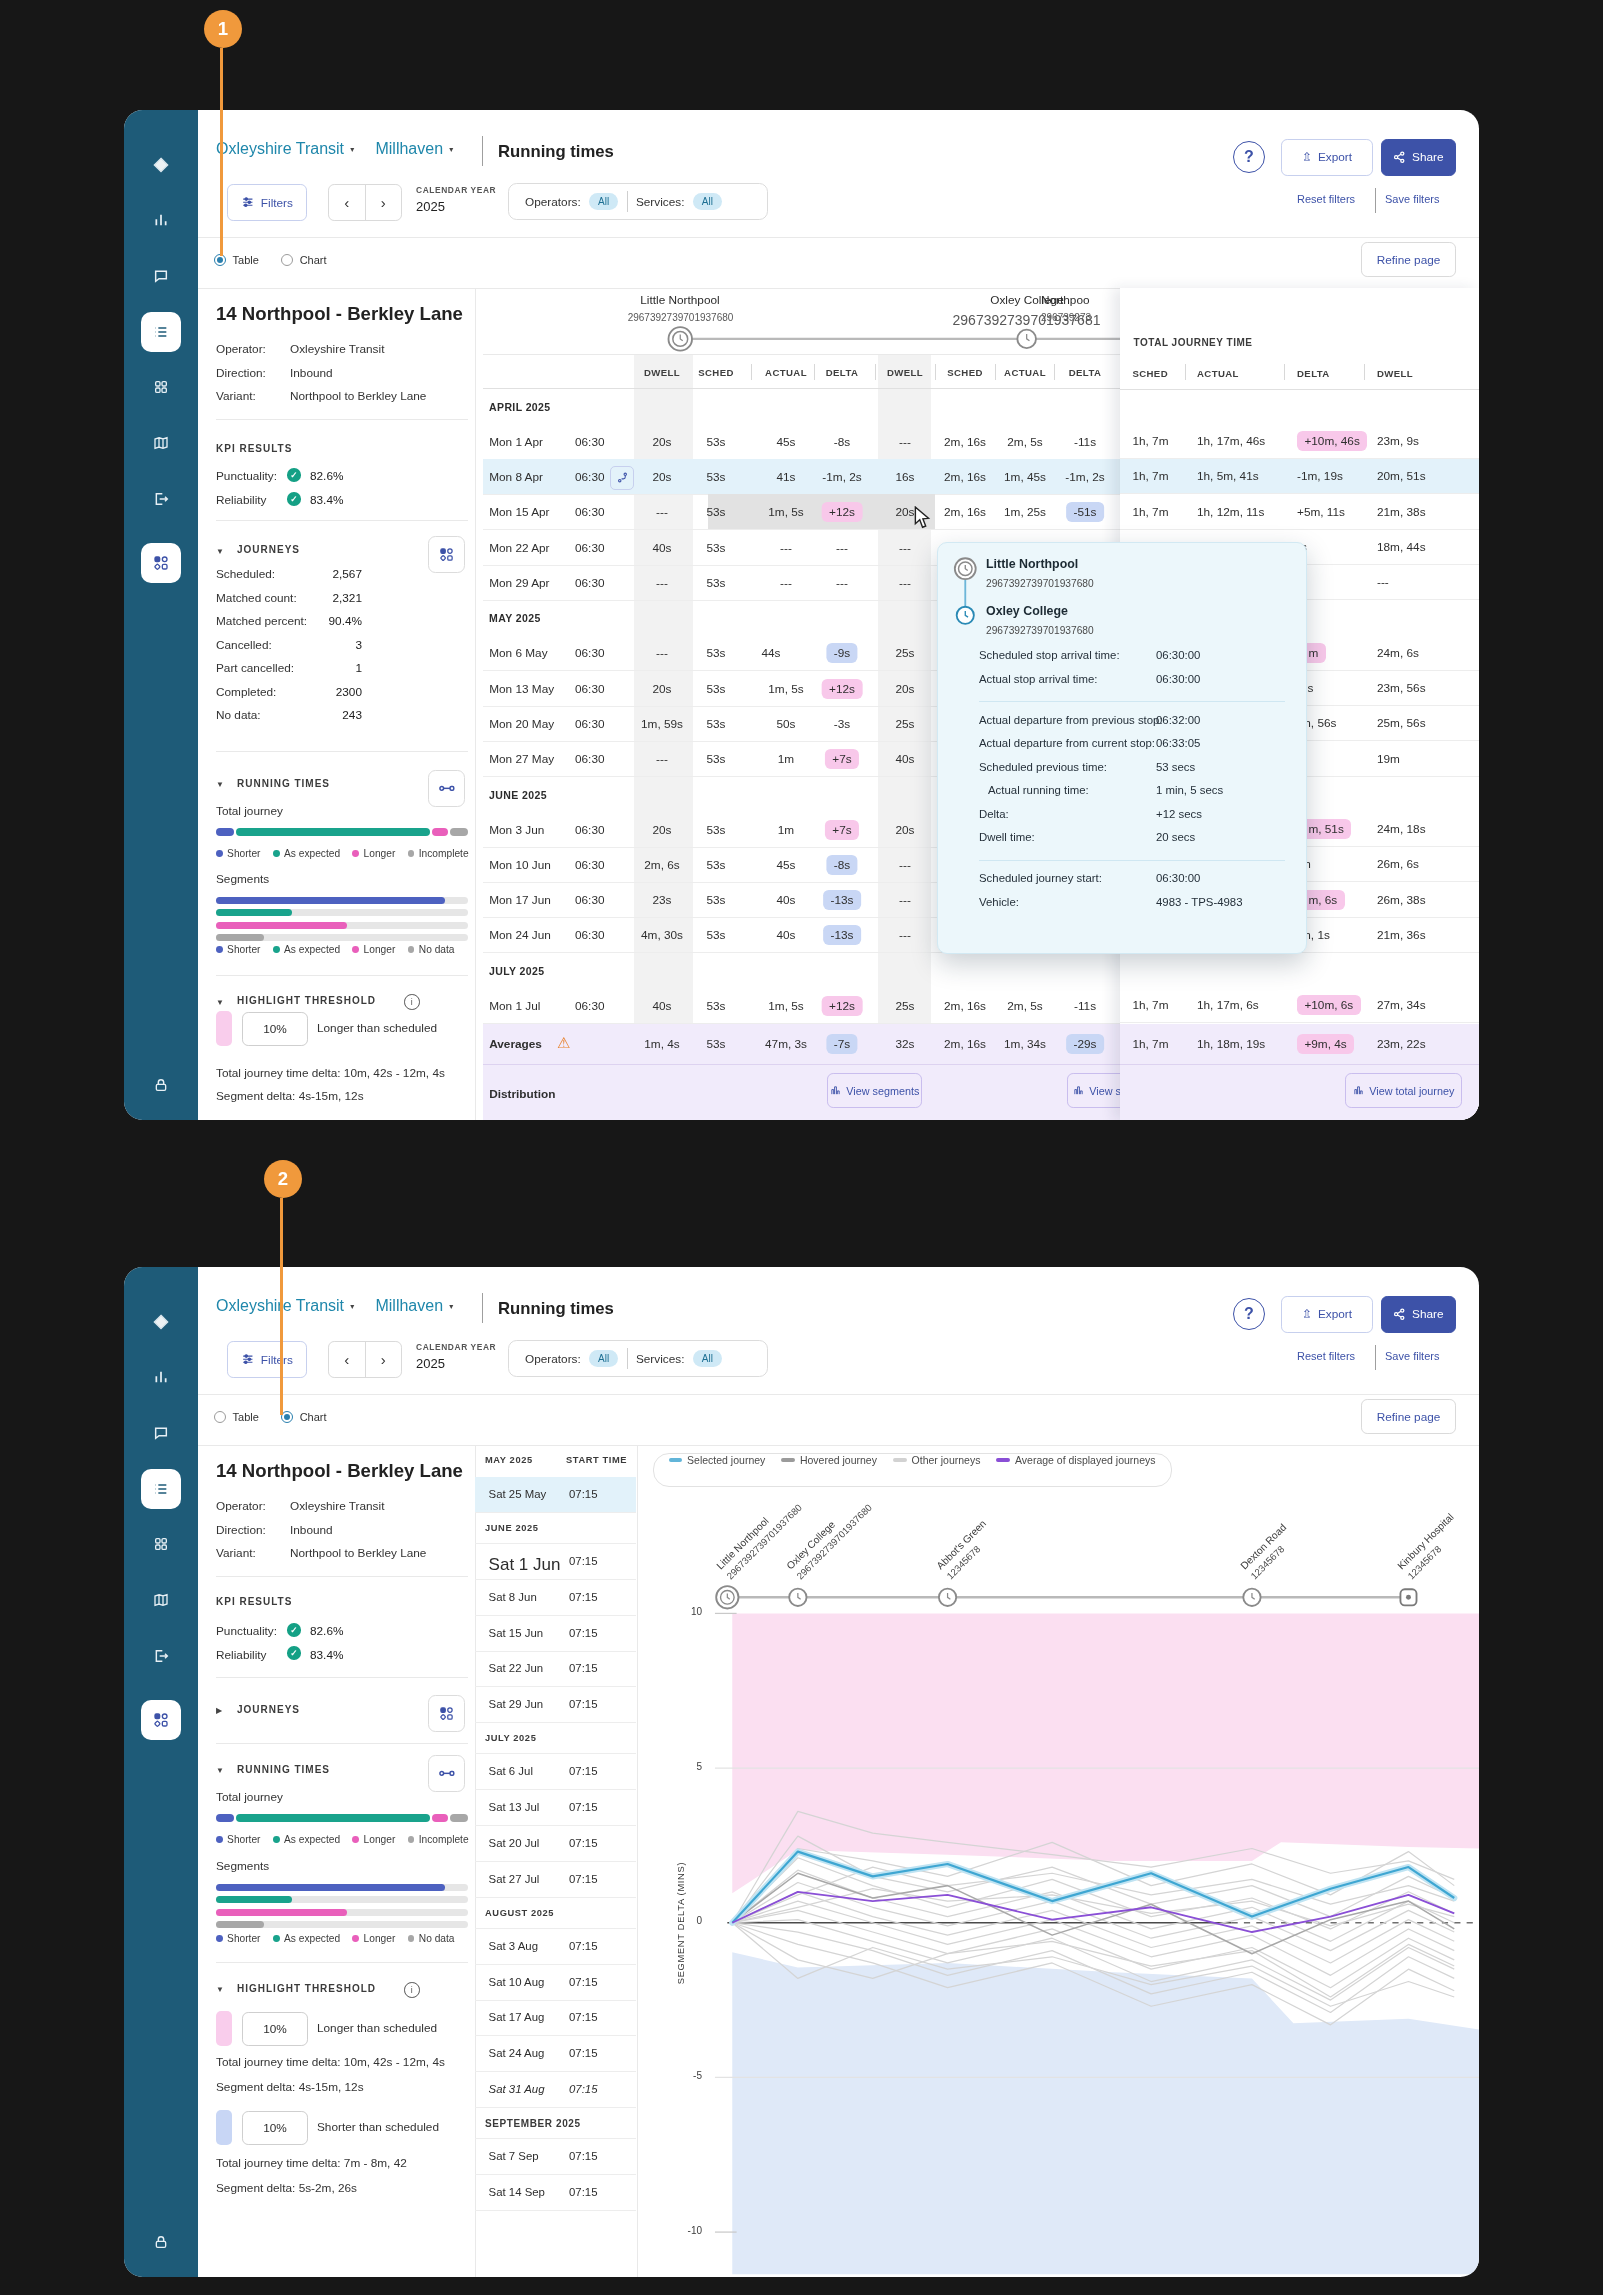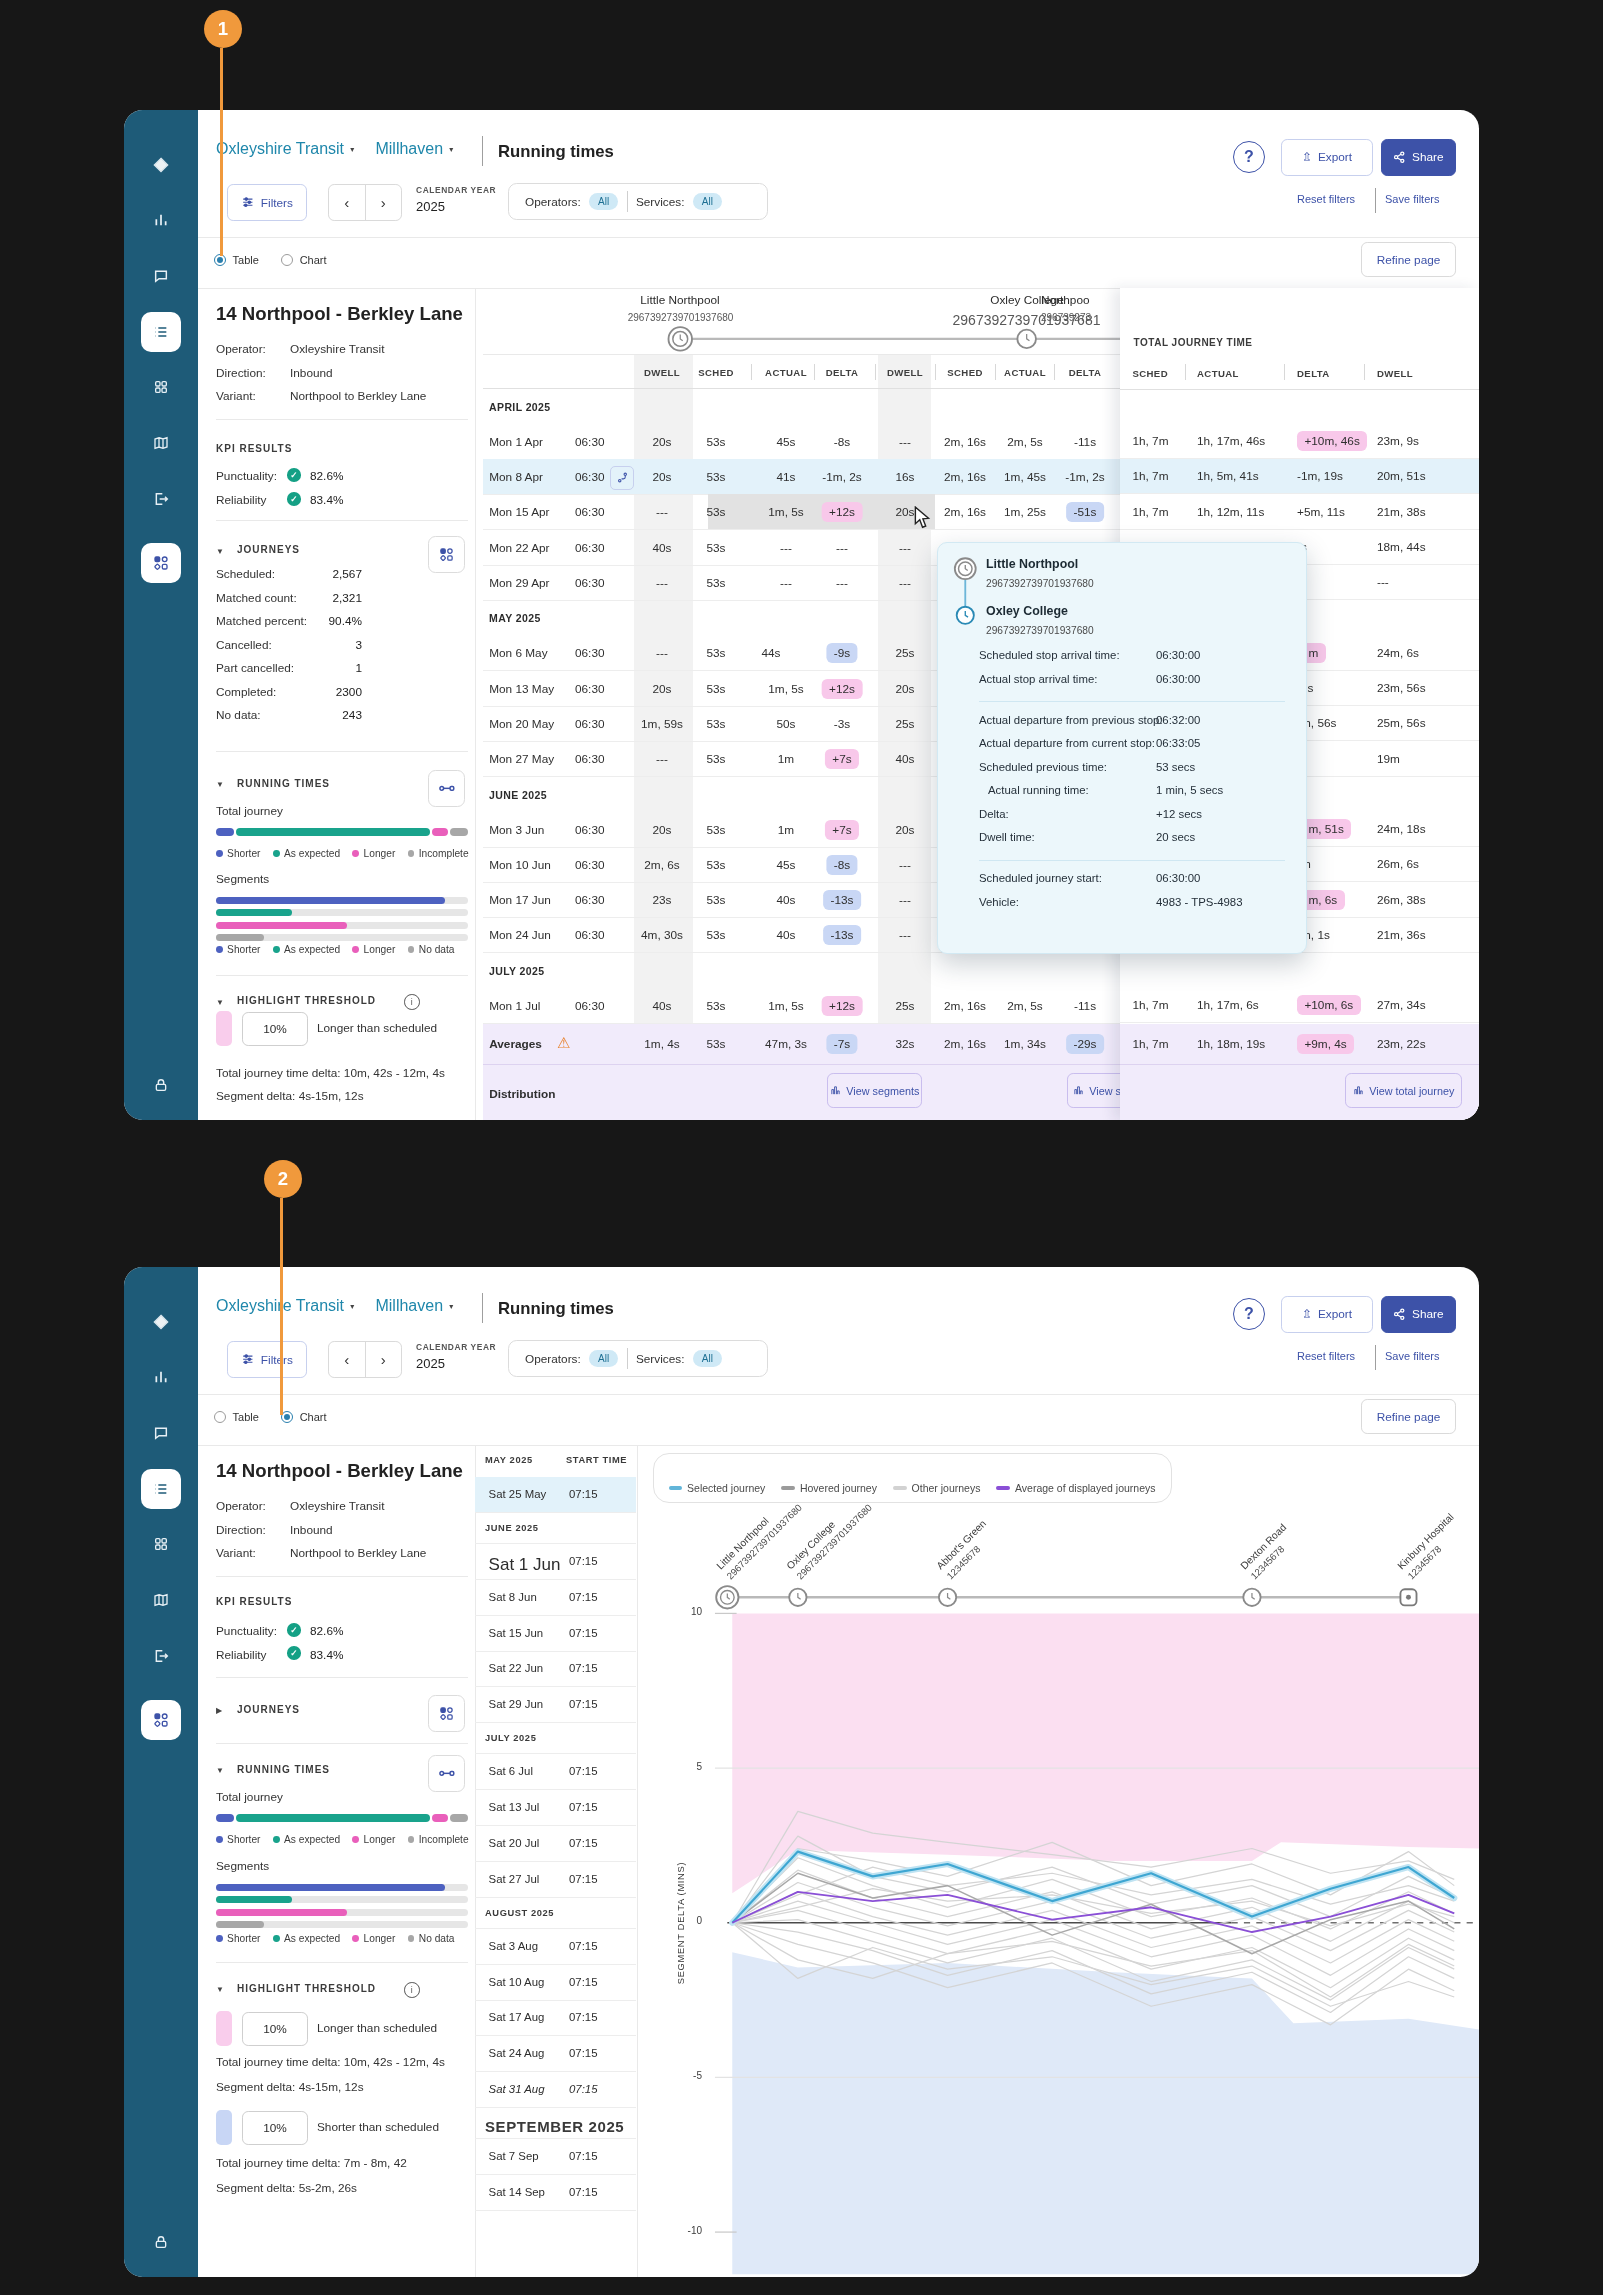--- a/index.html
+++ b/index.html
@@ -902,34 +902,34 @@
       </div>
       <div class="daterow" style="top: 559px; height: 36px;">
         <div class="abs" style="left: 13.6px; top: 10.5px; font-size: 11.4px; color: rgb(45, 45, 45);">Sat 24 Aug</div>
         <div class="abs" style="left: 94px; top: 10.5px; font-size: 11.4px; color: rgb(45, 45, 45);">07:15</div>
       </div>
       <div class="daterow" style="top: 595px; height: 36px; font-style: italic;">
         <div class="abs" style="left: 13.6px; top: 10.5px; font-size: 11.4px; color: rgb(45, 45, 45);">Sat 31 Aug</div>
         <div class="abs" style="left: 94px; top: 10.5px; font-size: 11.4px; color: rgb(45, 45, 45);">07:15</div>
       </div>
       <div class="daterow" style="top: 631px; height: 31px;">
-        <div class="abs" style="left: 10px; top: 10px; font-size: 15px; font-weight: bold; letter-spacing: 0.6px; color: rgb(58, 58, 58);">SEPTEMBER 2025</div>
+        <div class="abs" style="left: 10px; top: 10px; font-size: 10px; font-weight: bold; letter-spacing: 0.6px; color: rgb(58, 58, 58);">SEPTEMBER 2025</div>
       </div>
       <div class="daterow" style="top: 662px; height: 36px;">
         <div class="abs" style="left: 13.6px; top: 10.5px; font-size: 11.4px; color: rgb(45, 45, 45);">Sat 7 Sep</div>
         <div class="abs" style="left: 94px; top: 10.5px; font-size: 11.4px; color: rgb(45, 45, 45);">07:15</div>
       </div>
       <div class="daterow" style="top: 698px; height: 36px;">
         <div class="abs" style="left: 13.6px; top: 10.5px; font-size: 11.4px; color: rgb(45, 45, 45);">Sat 14 Sep</div>
         <div class="abs" style="left: 94px; top: 10.5px; font-size: 11.4px; color: rgb(45, 45, 45);">07:15</div>
       </div>
     </div>
 
   <div class="abs" id="chartwrap" style="left:513px;top:178px;width:842px;height:833px;">
-    <div class="abs" id="cl2" style="left:15.5px;top:8px;height:32px;border:0.6px solid #e2e2e2;border-radius:16px;display:flex;align-items:flex-end;gap:16px;padding:8px 15px;">
+    <div class="abs" id="cl2" style="left:15.5px;top:8px;height:32px;border:0.6px solid #e2e2e2;border-radius:16px;display:flex;align-items:flex-start;gap:16px;padding:0 15px;">
         <span style="display: flex; align-items: center; gap: 5px; font-size: 10.5px; color: rgb(74, 74, 74);"><i style="width:13.6px;height:3.1px;border-radius:1.9px;background:#62b5d9;display:inline-block;"></i>Selected journey</span>
         <span style="display: flex; align-items: center; gap: 5px; font-size: 10.5px; color: rgb(74, 74, 74);"><i style="width:13.6px;height:3.1px;border-radius:1.9px;background:#9b9b9b;display:inline-block;"></i>Hovered journey</span>
         <span style="display: flex; align-items: center; gap: 5px; font-size: 10.5px; color: rgb(74, 74, 74);"><i style="width:13.6px;height:3.1px;border-radius:1.9px;background:#d2d2d2;display:inline-block;"></i>Other journeys</span>
         <span style="display: flex; align-items: center; gap: 5px; font-size: 10.5px; color: rgb(74, 74, 74);"><i style="width:13.6px;height:3.1px;border-radius:1.9px;background:#8a4fd6;display:inline-block;"></i>Average of displayed journeys</span>
       </div>
   <div class="abs" style="left: 38px; top: 161px; width: 27px; text-align: right; font-size: 10px; color: rgb(60, 60, 60);">10</div>
       <div class="abs" style="left: 38px; top: 316px; width: 27px; text-align: right; font-size: 10px; color: rgb(60, 60, 60);">5</div>
       <div class="abs" style="left: 38px; top: 470px; width: 27px; text-align: right; font-size: 10px; color: rgb(60, 60, 60);">0</div>
       <div class="abs" style="left: 38px; top: 625px; width: 27px; text-align: right; font-size: 10px; color: rgb(60, 60, 60);">-5</div>
       <div class="abs" style="left: 38px; top: 780px; width: 27px; text-align: right; font-size: 10px; color: rgb(60, 60, 60);">-10</div>

